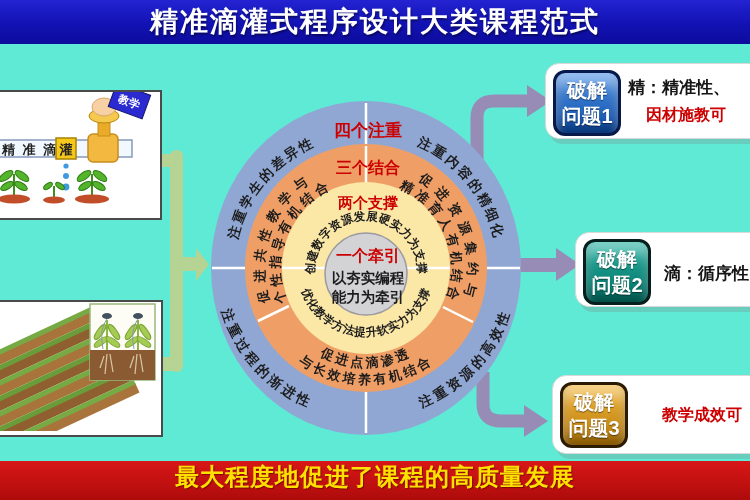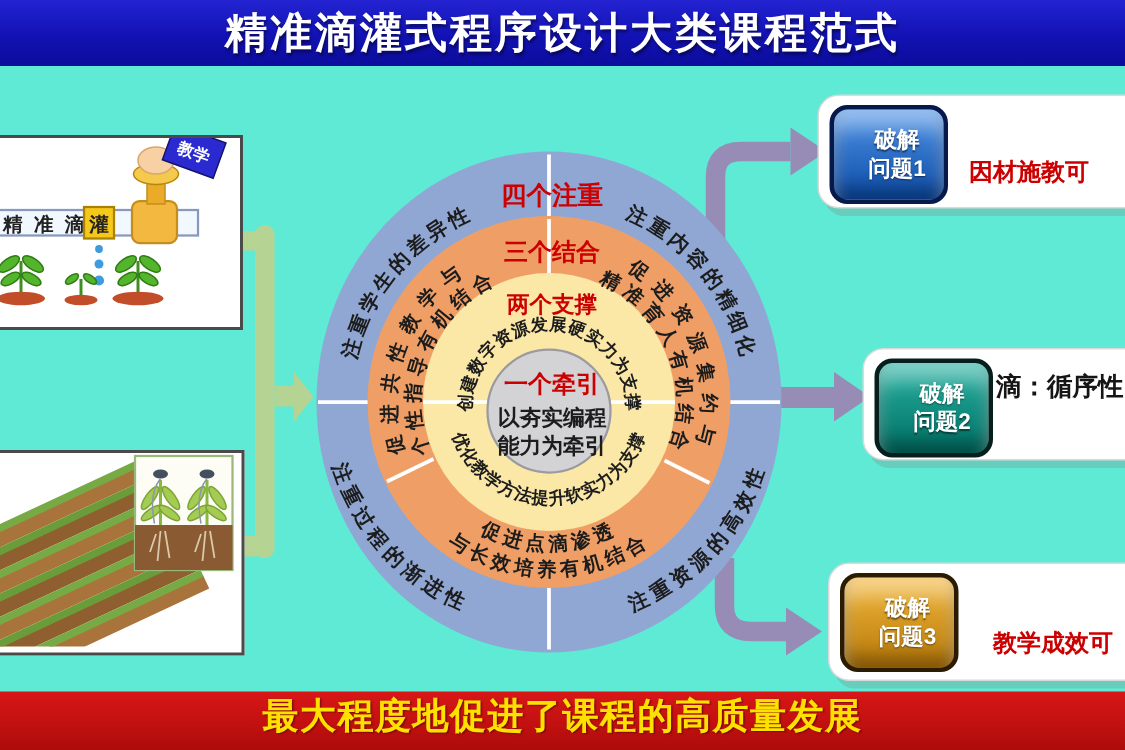--- a/index.html
+++ b/index.html
@@ -23,32 +23,32 @@
   .pic{position:absolute;background:#fff;border:2px solid #4a4a4a;z-index:2;}
   .pic1{left:-10px;top:90px;width:168px;height:126px;}
   .pic2{left:-10px;top:300px;width:169px;height:133px;}
   
   .sol{position:absolute;background:#fff;border:1px solid #d9d9d9;border-radius:14px;
        box-shadow:4px 5px 0 rgba(130,130,130,.28);z-index:3;}
   .sol1{left:545px;top:63px;width:230px;height:74px;}
   .sol2{left:575px;top:232px;width:200px;height:73px;}
   .sol3{left:552px;top:375px;width:223px;height:77px;}
   .badge{position:absolute;left:7px;top:6px;width:62px;height:60px;border:3px solid #000;
-    border-radius:12px;color:#fff;font-weight:900;font-size:15px;line-height:1.3;
+    border-radius:12px;color:#fff;font-weight:900;font-size:20px;line-height:1.3;
     display:flex;flex-direction:column;align-items:center;justify-content:center;
     box-shadow:inset 0 12px 12px rgba(255,255,255,.4),inset 0 -8px 10px rgba(0,0,0,.28);
-    text-shadow:0 1px 1px rgba(0,0,0,.5);padding-left:11px;}
+    text-shadow:0 1px 1px rgba(0,0,0,.5);}
   .sol1 .badge{background:linear-gradient(180deg,#4f93e6,#0c4ba6);border-color:#07194a;}
   .sol2 .badge{background:linear-gradient(180deg,#27b2a2,#006e63);border-color:#071f1c;}
   .sol3 .badge{background:linear-gradient(180deg,#f2b73c,#b67808);border-color:#2b1b03;}
   .sol .t{position:absolute;font-size:17px;font-weight:900;color:#151515;white-space:nowrap;}
   .sol .s{position:absolute;font-size:16px;font-weight:900;color:#cc0000;white-space:nowrap;}
   .sol1 .t{left:82px;top:12px;} .sol1 .s{left:100px;top:41px;}
-  .sol2 .t{left:88px;top:13px;} .sol2 .s{left:106px;top:41px;}
-  .sol3 .t{left:89px;top:14px;} .sol3 .s{left:109px;top:43px;}
+  .sol2 .t{left:88px;top:29px;} .sol2 .s{left:106px;top:41px;}
+  .sol3 .t{left:89px;top:14px;} .sol3 .s{left:109px;top:29px;}
   
   text{font-family:"Liberation Sans","DejaVu Sans",sans-serif;}
   .ringtxt{font-weight:900;fill:#1c1c1c;}
   .redlab{font-weight:900;fill:#cc0000;}
 </style>
 </head>
 <body>
 
 <div class="stage">
 
@@ -246,20 +246,21 @@
     <text class="redlab" x="166" y="163" font-size="16" text-anchor="middle">一个牵引</text>
     <text class="ringtxt" x="166" y="185" font-size="14.5" text-anchor="middle">以夯实编程</text>
     <text class="ringtxt" x="166" y="204" font-size="14.5" text-anchor="middle">能力为牵引</text>
   </svg>
 
   <div class="sol sol1">
     <div class="badge">
       <span>破解</span>
       <span>问题1</span>
     </div>
+    <div class="t">精：精准性、</div>
     <div class="s">因材施教可</div>
   </div>
   <div class="sol sol2">
     <div class="badge">
       <span>破解</span>
       <span>问题2</span>
     </div>
     <div class="t">滴：循序性</div>
   </div>
   <div class="sol sol3">

